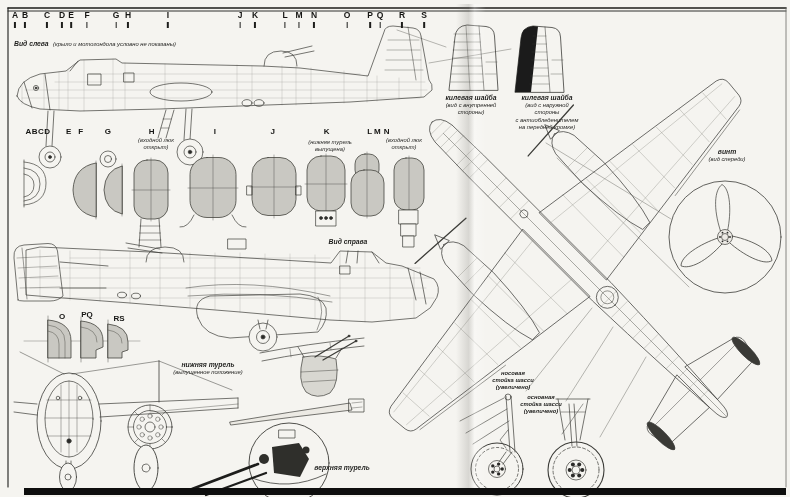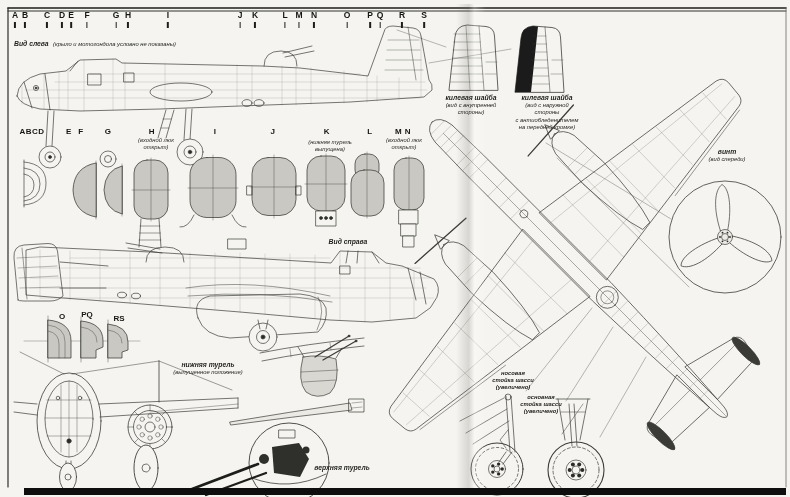--- a/index.html
+++ b/index.html
@@ -520,30 +520,30 @@
 <span class="rl" style="left:255px">K</span>
 <span class="rl" style="left:285px">L</span>
 <span class="rl" style="left:299px">M</span>
 <span class="rl" style="left:314px">N</span>
 <span class="rl" style="left:347px">O</span>
 <span class="rl" style="left:370px">P</span>
 <span class="rl" style="left:380px">Q</span>
 <span class="rl" style="left:402px">R</span>
 <span class="rl" style="left:424px">S</span>
 
-<span class="rm" style="left:32px">ABCD</span>
+<span class="rm" style="left:38px">ABCD</span>
 <span class="rm" style="left:69px">E</span>
 <span class="rm" style="left:81px">F</span>
 <span class="rm" style="left:108px">G</span>
 <span class="rm" style="left:152px">H</span>
 <span class="rm" style="left:215px">I</span>
 <span class="rm" style="left:273px">J</span>
 <span class="rm" style="left:327px">K</span>
 <span class="rm" style="left:370px">L</span>
-<span class="rm" style="left:403px">M N</span>
+<span class="rm" style="left:382px">M N</span>
 
 <span class="rb" style="left:62px;top:313px">O</span>
 <span class="rb" style="left:87px;top:311px">PQ</span>
 <span class="rb" style="left:119px;top:315px">RS</span>
 
 <div class="leftcap">
   <span class="cap-title">Вид слева</span>
   <span class="cap-note">(крыло и мотогондола условно не показаны)</span>
 </div>
 

